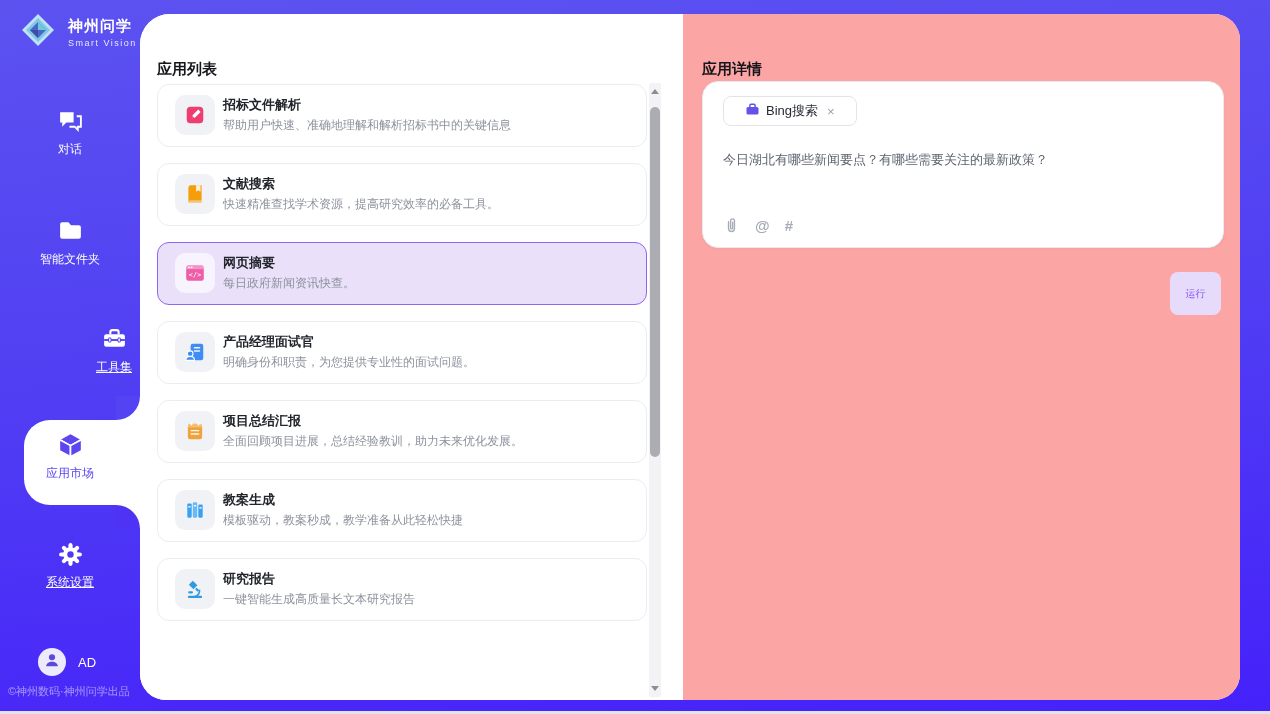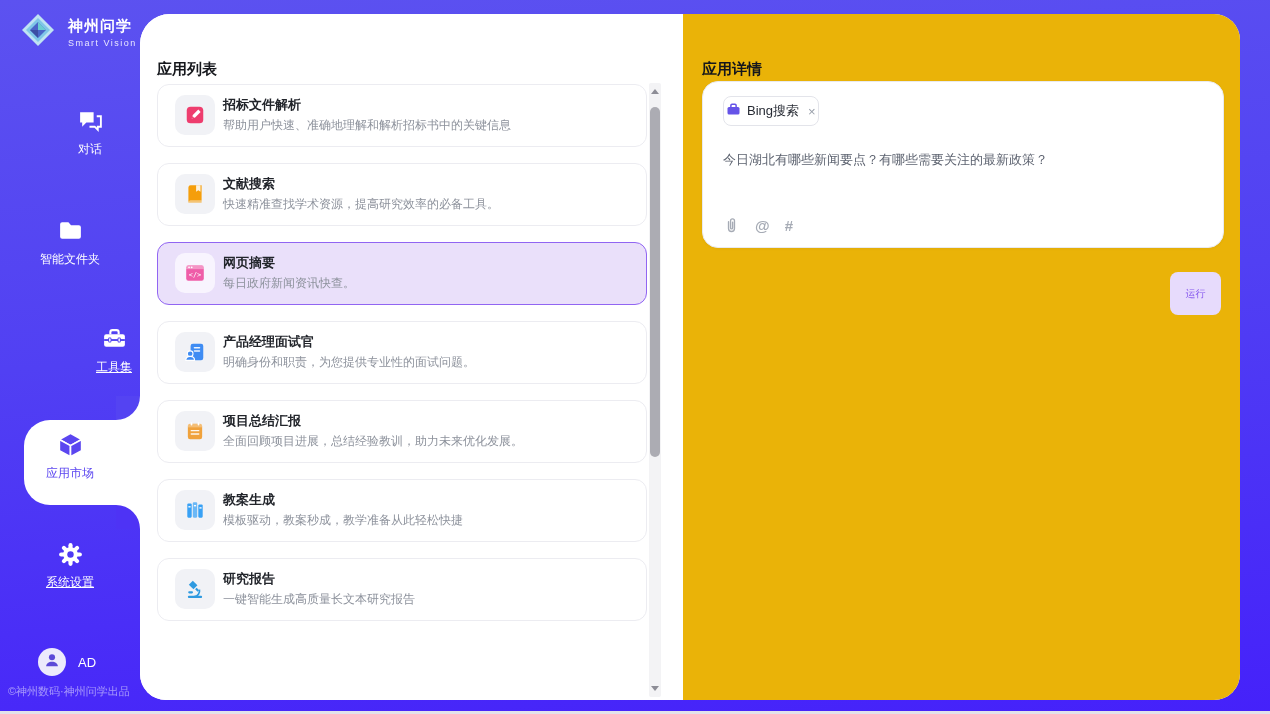--- a/index.html
+++ b/index.html
@@ -39,24 +39,24 @@
   .card.selected .card-icon{background:#f8f4fe;}
   .card-title{position:absolute;left:65px;top:11px;font-size:13px;font-weight:bold;color:#22252b;}
   .card-desc{position:absolute;left:65px;top:32px;font-size:12px;color:#8d929c;white-space:nowrap;}
   
   .scrollbar{position:absolute;left:509px;top:69px;width:12px;height:614px;background:#f3f3f5;border-radius:2px;}
   .sb-thumb{position:absolute;left:1px;top:24px;width:10px;height:350px;background:#acacb3;border-radius:5px;}
   .sb-arrow{position:absolute;left:2px;width:0;height:0;border-left:4px solid transparent;border-right:4px solid transparent;}
   .sb-up{top:6px;border-bottom:5px solid #8d8d96;}
   .sb-down{bottom:6px;border-top:5px solid #8d8d96;}
   
-  .detail-panel{position:absolute;left:543px;top:0;width:557px;height:686px;background:#eab308;}
+  .detail-panel{position:absolute;left:543px;top:0;width:557px;height:686px;background:#fca5a5;}
   .detail-title{position:absolute;left:19px;top:36px;font-size:15px;font-weight:bold;color:#15171c;}
   .input-card{position:absolute;left:19px;top:67px;width:520px;height:165px;background:#fff;border:1px solid #e9eaef;border-radius:16px;box-shadow:0 1px 3px rgba(30,30,60,.04);}
-  .tool-tag{position:absolute;left:20px;top:14px;height:28px;display:inline-flex;align-items:center;gap:6px;padding:0 2px;border:1px solid #e3e4ea;border-radius:8px;background:#fff;cursor:pointer;}
+  .tool-tag{position:absolute;left:20px;top:14px;height:28px;display:inline-flex;align-items:center;gap:6px;padding:0 21px;border:1px solid #e3e4ea;border-radius:8px;background:#fff;cursor:pointer;}
   .tool-tag .tag-label{font-size:13px;color:#262a33;}
   .tool-tag .tag-close{font-size:13px;color:#9aa0ab;margin-left:3px;cursor:pointer;}
   .prompt-text{position:absolute;left:20px;top:68px;width:480px;font-size:13px;color:#5d6370;line-height:19px;cursor:text;}
   .input-toolbar{position:absolute;left:20px;bottom:13px;display:flex;align-items:center;gap:15px;}
   .tb-icon{color:#a6abb5;font-size:15px;display:flex;align-items:center;cursor:pointer;}
   .tb-glyph{font-size:15px;color:#a6abb5;font-weight:bold;}
   .run-btn{position:absolute;right:19px;top:258px;width:51px;height:43px;background:#e7dbfc;border:none;border-radius:8px;color:#8759ee;font-size:10px;display:flex;align-items:center;justify-content:center;cursor:pointer;font-family:Liberation Sans, sans-serif;}
   .bottom-strip{position:absolute;left:0;right:0;bottom:0;height:3px;background:#e2e2ea;}
 </style>
 </head>
@@ -77,21 +77,21 @@
       <div class="cn">神州问学</div>
       <div class="en">Smart Vision</div>
     </span>
   </div>
 
   <div class="active-bubble"></div>
   <div class="fillet fillet-top"></div>
   <div class="fillet fillet-bottom"></div>
 
   <nav id="side-nav">
-      <div class="nav-item" style="top: 108px; padding-left: 20px;">
+      <div class="nav-item" style="top: 108px;">
         <div class="nav-icon">
           <svg width="27" height="27" viewBox="0 0 26 26">
             <path d="M3 4h13v10H9l-4 4v-4H3z" fill="#ffffff"></path>
             <path d="M19 8h4v10h-3v3l-3-3h-5" fill="none" stroke="#ffffff" stroke-width="1.8"></path>
           </svg>
         </div>
         <div class="nav-label">对话</div>
       </div>
       <div class="nav-item" style="top: 218px;">
         <div class="nav-icon">

